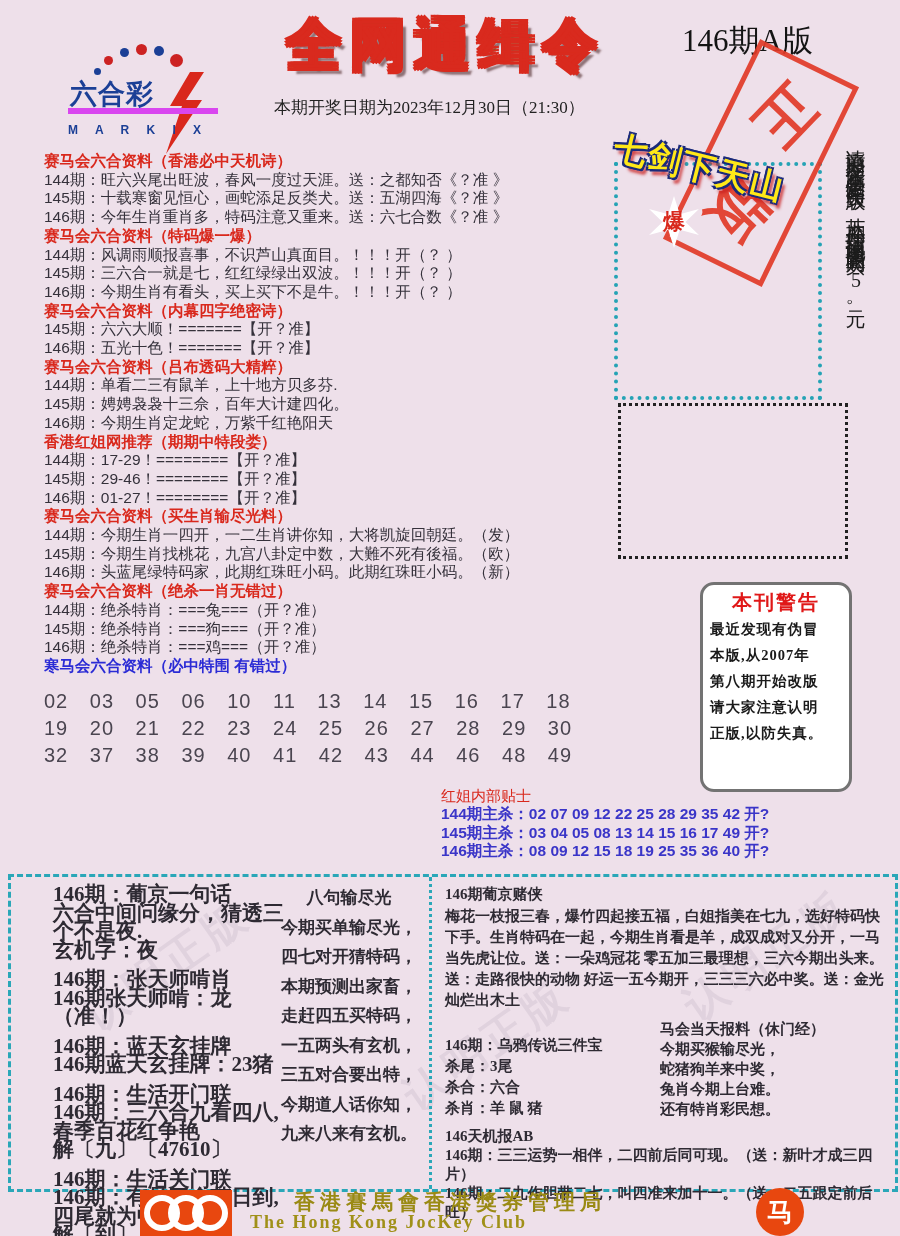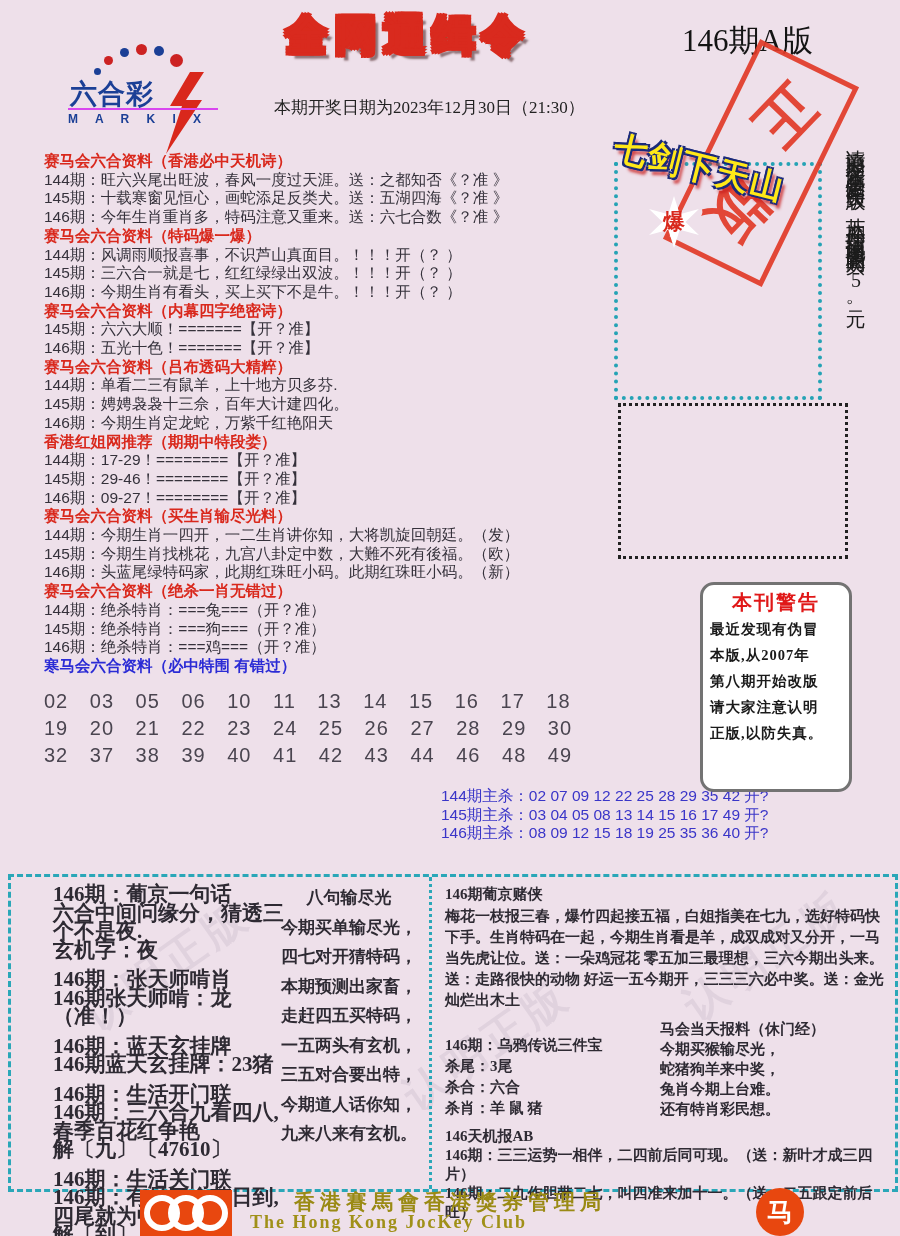--- a/index.html
+++ b/index.html
@@ -2,41 +2,41 @@
 <html><head>
 <meta charset="utf-8">
 <style>
   html,body{margin:0;padding:0;}
   .page{position:relative;width:900px;height:1236px;background:#eee0ea;overflow:hidden;
         font-family:"Liberation Sans","DejaVu Sans",sans-serif;color:#35313b;}
   
   .logo{position:absolute;left:68px;top:44px;width:150px;height:100px;}
   .dot{position:absolute;border-radius:50%;}
   .logo-cn{position:absolute;left:2px;top:32px;font-size:27px;font-weight:bold;color:#1b3f96;letter-spacing:1px;}
-  .logo-en{position:absolute;left:0px;top:64px;font-size:12px;font-weight:bold;color:#1b3f96;letter-spacing:7px;border-top:2px solid #d946ef;padding-top:2px;width:150px;}
+  .logo-en{position:absolute;left:0px;top:64px;font-size:12px;font-weight:bold;color:#1b3f96;letter-spacing:7px;border-top:6px solid #d946ef;padding-top:9px;width:150px;}
   .bolt{position:absolute;left:96px;top:28px;width:40px;height:82px;}
-  .main-title{position:absolute;left:286px;top:8px;font-size:41px;font-weight:700;letter-spacing:8px;
+  .main-title{position:absolute;left:286px;top:8px;font-size:56px;font-weight:400;letter-spacing:8px;
       font-family:"Liberation Sans","DejaVu Sans",sans-serif;
       background:linear-gradient(#0c8a1c 15%,#58b81a 45%,#f2ee28 85%);
       -webkit-background-clip:text;background-clip:text;color:transparent;-webkit-text-fill-color:transparent;
       text-shadow:3px 0 0 #d92a1e,-3px 0 0 #d92a1e,0 3px 0 #d92a1e,0 -3px 0 #d92a1e,
                   3px 3px 0 #d92a1e,-3px -3px 0 #d92a1e,3px -3px 0 #d92a1e,-3px 3px 0 #d92a1e,6px 6px 2px rgba(60,20,20,.55);}
   .issue{position:absolute;left:682px;top:20px;font-size:31px;color:#141414;font-family:"Liberation Serif","DejaVu Serif",serif;}
   .draw-date{position:absolute;left:274px;top:96px;font-size:17px;color:#222;font-family:"Liberation Serif","DejaVu Serif",serif;}
   
   .left-col{position:absolute;left:44px;top:152px;width:600px;font-size:15.5px;line-height:18.7px;}
   .sec-h{font-weight:bold;}
   .sec-h.red{color:#d9281c;}
   .sec-h.blue{color:#2b2bd5;}
   .sec-line{color:#35313b;}
   .num-grid{margin-top:12px;font-size:20px;line-height:27px;color:#4a4550;word-spacing:15px;letter-spacing:1px;}
   
   .tips{position:absolute;left:441px;top:787px;}
   .tips-h{color:#d9281c;font-size:15px;line-height:18px;}
-  .tips-line{color:#3a35c8;font-weight:normal;font-size:15.5px;line-height:18.5px;}
+  .tips-line{color:#3a35c8;font-weight:bold;font-size:15.5px;line-height:18.5px;}
   
   .v-notice{position:absolute;left:843px;top:134px;height:640px;writing-mode:vertical-rl;text-orientation:upright;
      font-size:20px;letter-spacing:3px;color:#1c1c1c;font-family:"Liberation Serif","DejaVu Serif",serif;}
   .stamp{position:absolute;left:706px;top:52px;width:100px;height:212px;border:5px solid #e23b28;
      transform:rotate(26deg);display:flex;flex-direction:column;align-items:center;justify-content:space-around;opacity:.92;}
   .stamp span{display:block;transform:rotate(108deg);font-size:58px;font-weight:bold;color:#e23b28;
      font-family:"Liberation Serif","DejaVu Serif",serif;}
   .teal-box{position:absolute;left:614px;top:162px;width:200px;height:230px;border:4px dotted #25a3b5;}
   .black-box{position:absolute;left:618px;top:403px;width:224px;height:150px;border:3px dotted #222;}
   .banner{position:absolute;left:612px;top:146px;font-size:33px;font-weight:900;color:#ffe818;transform:rotate(14deg);
@@ -109,38 +109,39 @@
     <div class="sec-h red">赛马会六合资料（内幕四字绝密诗）</div>
     <div class="sec-line">145期：六六大顺！=======【开？准】</div>
     <div class="sec-line">146期：五光十色！=======【开？准】</div>
     <div class="sec-h red">赛马会六合资料（吕布透码大精粹）</div>
     <div class="sec-line">144期：单看二三有鼠羊，上十地方贝多芬.</div>
     <div class="sec-line">145期：娉娉袅袅十三佘，百年大计建四化。</div>
     <div class="sec-line">146期：今期生肖定龙蛇，万紫千红艳阳天</div>
     <div class="sec-h red">香港红姐网推荐（期期中特段娄）</div>
     <div class="sec-line">144期：17-29！========【开？准】</div>
     <div class="sec-line">145期：29-46！========【开？准】</div>
-    <div class="sec-line">146期：09-27！========【开？准】</div>
+    <div class="sec-line">146期：01-27！========【开？准】</div>
     <div class="sec-h red">赛马会六合资料（买生肖输尽光料）</div>
     <div class="sec-line">144期：今期生肖一四开，一二生肖讲你知，大将凯旋回朝廷。（发）</div>
     <div class="sec-line">145期：今期生肖找桃花，九宫八卦定中数，大難不死有後福。（欧）</div>
     <div class="sec-line">146期：头蓝尾绿特码家，此期红珠旺小码。此期红珠旺小码。（新）</div>
     <div class="sec-h red">赛马会六合资料（绝杀一肖无错过）</div>
     <div class="sec-line">144期：绝杀特肖：===兔===（开？准）</div>
     <div class="sec-line">145期：绝杀特肖：===狗===（开？准）</div>
     <div class="sec-line">146期：绝杀特肖：===鸡===（开？准）</div>
     <div class="sec-h blue">寒马会六合资料（必中特围 有错过）</div>
     <div class="num-grid">
       <div>02 03 05 06 10 11 13 14 15 16 17 18</div>
       <div>19 20 21 22 23 24 25 26 27 28 29 30</div>
       <div>32 37 38 39 40 41 42 43 44 46 48 49</div>
     </div>
   </div>
 
   <div class="tips">
+    <div class="tips-h">红姐内部贴士</div>
     <div class="tips-line">144期主杀：02 07 09 12 22 25 28 29 35 42 开?</div>
     <div class="tips-line">145期主杀：03 04 05 08 13 14 15 16 17 49 开?</div>
     <div class="tips-line">146期主杀：08 09 12 15 18 19 25 35 36 40 开?</div>
   </div>
 
   <div class="teal-box"></div>
   <div class="black-box"></div>
   <div class="stamp">
     <span>正</span>
     <span>版</span>

